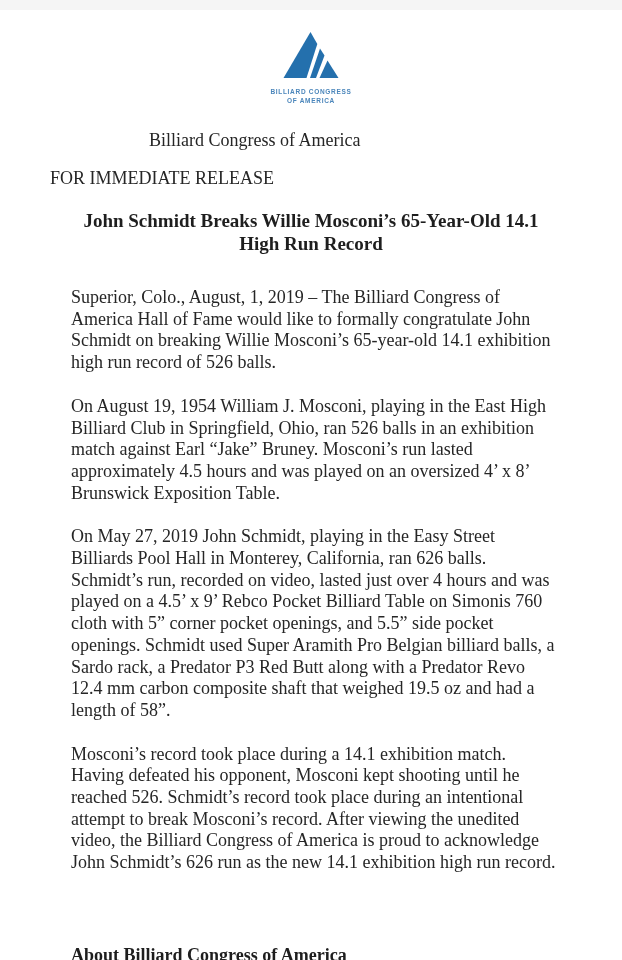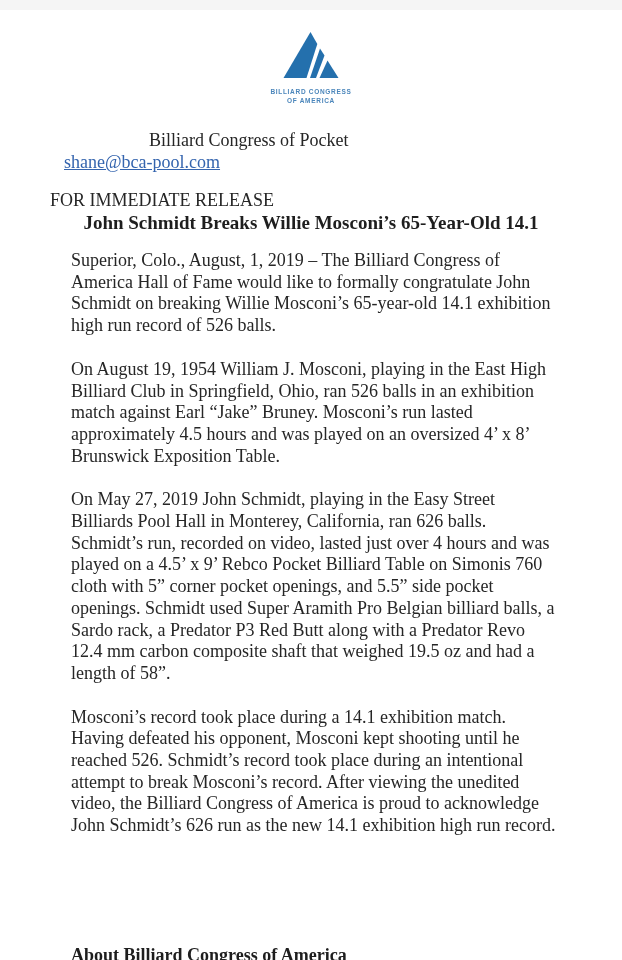--- a/index.html
+++ b/index.html
@@ -48,35 +48,36 @@
     color: #3464ae;
     text-decoration: underline;
     cursor: pointer;
   }
   .release-tag {
     margin: 16px 0 0 50px;
     font-size: 18px;
     line-height: 22px;
   }
   .doc-title {
+    margin-top: 20px;
     text-align: center;
     font-weight: bold;
     font-size: 19px;
     line-height: 23px;
     color: #1e1e1e;
   }
   .body-copy p {
     width: 488px;
     margin: 0 0 22px 71px;
     font-size: 18px;
     line-height: 21.7px;
     text-align: left;
   }
   .body-copy p:first-child {
-    margin-top: 16px;
+    margin-top: 32px;
   }
   .about-heading {
     position: absolute;
     top: 944px;
     left: 71px;
     font-size: 18px;
     line-height: 22px;
     font-weight: bold;
     color: #1e1e1e;
     white-space: nowrap;
@@ -93,30 +94,28 @@
     <polygon points="41.5,20.5 31.5,50 37.5,50 46,27.5" fill="#2470ad"></polygon>
     <polygon points="49,32.5 41,50 60,50" fill="#2470ad"></polygon>
   </svg>
   <div class="logo-caption">
     <div>BILLIARD CONGRESS</div>
     <div>OF AMERICA</div>
   </div>
 </div>
 
 <div class="contact-block">
-  <div class="contact-indent">Billiard Congress of Pocket</div>
-  <div class="email-line">
-    <a>shane@bca-pool.com</a>
-  </div>
+  <div class="contact-indent">Billiard Congress of America</div>
 </div>
 
 <div class="release-tag">FOR IMMEDIATE RELEASE</div>
 
 <div class="doc-title">
   <div>John Schmidt Breaks Willie Mosconi’s 65-Year-Old 14.1</div>
+  <div>High Run Record</div>
 </div>
 
 <div class="body-copy">
   <p>Superior, Colo., August, 1, 2019 – The Billiard Congress of America Hall of Fame would like to formally congratulate John Schmidt on breaking Willie Mosconi’s 65-year-old 14.1 exhibition high run record of 526 balls.</p>
   <p>On August 19, 1954 William J. Mosconi, playing in the East High Billiard Club in Springfield, Ohio, ran 526 balls in an exhibition match against Earl “Jake” Bruney.  Mosconi’s run lasted approximately 4.5 hours and was played on an oversized 4’ x 8’ Brunswick Exposition Table.</p>
   <p>On May 27, 2019 John Schmidt, playing in the Easy Street Billiards Pool Hall in Monterey, California, ran 626 balls.  Schmidt’s run, recorded on video, lasted just over 4 hours and was played on a 4.5’ x 9’ Rebco Pocket Billiard Table on Simonis 760 cloth with 5” corner pocket openings, and 5.5” side pocket openings.  Schmidt used Super Aramith Pro Belgian billiard balls, a Sardo rack, a Predator P3 Red Butt along with a Predator Revo 12.4 mm carbon composite shaft that weighed 19.5 oz and had a length of 58”.</p>
   <p>Mosconi’s record took place during a 14.1 exhibition match.  Having defeated his opponent, Mosconi kept shooting until he reached 526.  Schmidt’s record took place during an intentional attempt to break Mosconi’s record.   After viewing the unedited video, the Billiard Congress of America is proud to acknowledge John Schmidt’s 626 run as the new 14.1 exhibition high run record.</p>
 </div>
 
 <div class="about-heading">About Billiard Congress of America</div>

